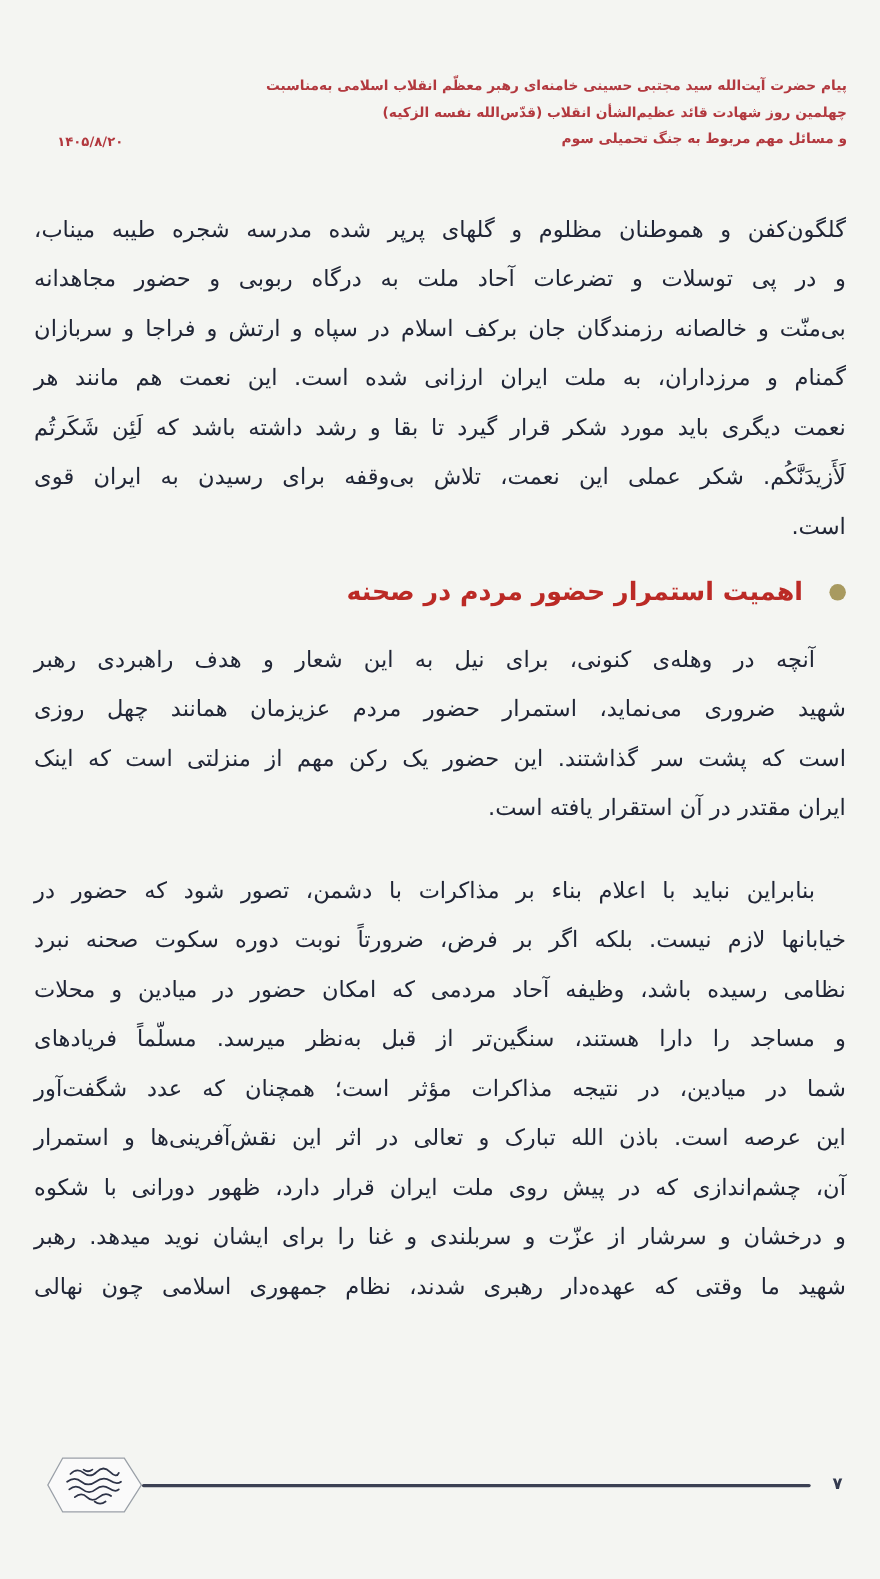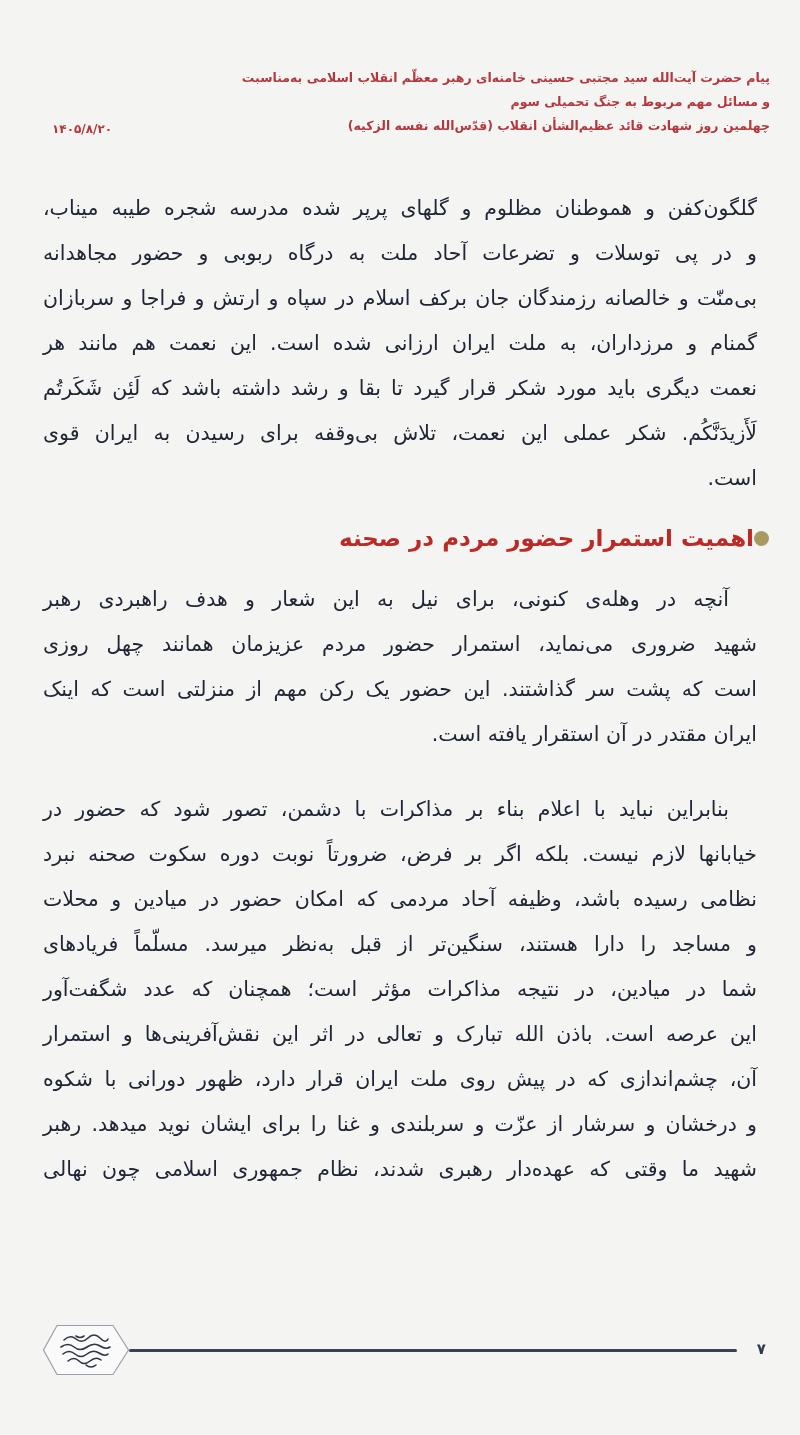--- a/index.html
+++ b/index.html
@@ -29,29 +29,29 @@
     direction:rtl;
     color:var(--header-red);
     font-size:12px;font-weight:bold;
   }
   .body-flow{
     position:absolute;top:178px;right:31px;left:31px;
     direction:rtl;
     color:var(--body-color);
     font-size:20.5px;line-height:45px;font-weight:500;
   }
-  .para{margin:12px;}
+  .para{margin:0;}
   .para-1{margin-top:8px;}
   .para-2{margin-top:16px;}
   .para-3{margin-top:30px;}
   .line{text-align:justify;text-align-last:justify;}
   .line.last{text-align:right;text-align-last:right;}
   .line.indent{padding-right:28px;}
   .sec-head{
-    display:flex;align-items:center;gap:0;
+    display:flex;align-items:center;gap:24px;
     margin-top:14px;height:46px;
     color:var(--heading-red);
     font-size:23px;font-weight:bold;
   }
   .bullet{
     flex:0 0 auto;width:15px;height:15px;border-radius:50%;
     background:var(--bullet-gold);
   }
   .seal{position:absolute;left:42px;top:1324px;}
   .footer-line{
@@ -63,22 +63,22 @@
     color:#333a4f;font-size:15px;font-weight:bold;
   }
 </style>
 </head>
 <body>
 
 <div class="page">
 
   <div class="header">
     <div>پیام حضرت آیت‌الله سید مجتبی حسینی خامنه‌ای رهبر معظّم انقلاب اسلامی به‌مناسبت</div>
+    <div>چهلمین روز شهادت قائد عظیم‌الشأن انقلاب (قدّس‌الله نفسه الزکیه)</div>
     <div>و مسائل مهم مربوط به جنگ تحمیلی سوم</div>
-    <div>چهلمین روز شهادت قائد عظیم‌الشأن انقلاب (قدّس‌الله نفسه الزکیه)</div>
   </div>
 
   <div class="pub-date">۱۴۰۵/۸/۲۰</div>
 
   <div class="body-flow">
 
     <div class="para para-1">
         <div class="line">گلگون‌کفن و هموطنان مظلوم و گلهای پرپر شده مدرسه شجره طیبه میناب،</div>
         <div class="line">و در پی توسلات و تضرعات آحاد ملت به درگاه ربوبی و حضور مجاهدانه</div>
         <div class="line">بی‌منّت و خالصانه رزمندگان جان برکف اسلام در سپاه و ارتش و فراجا و سربازان</div>

